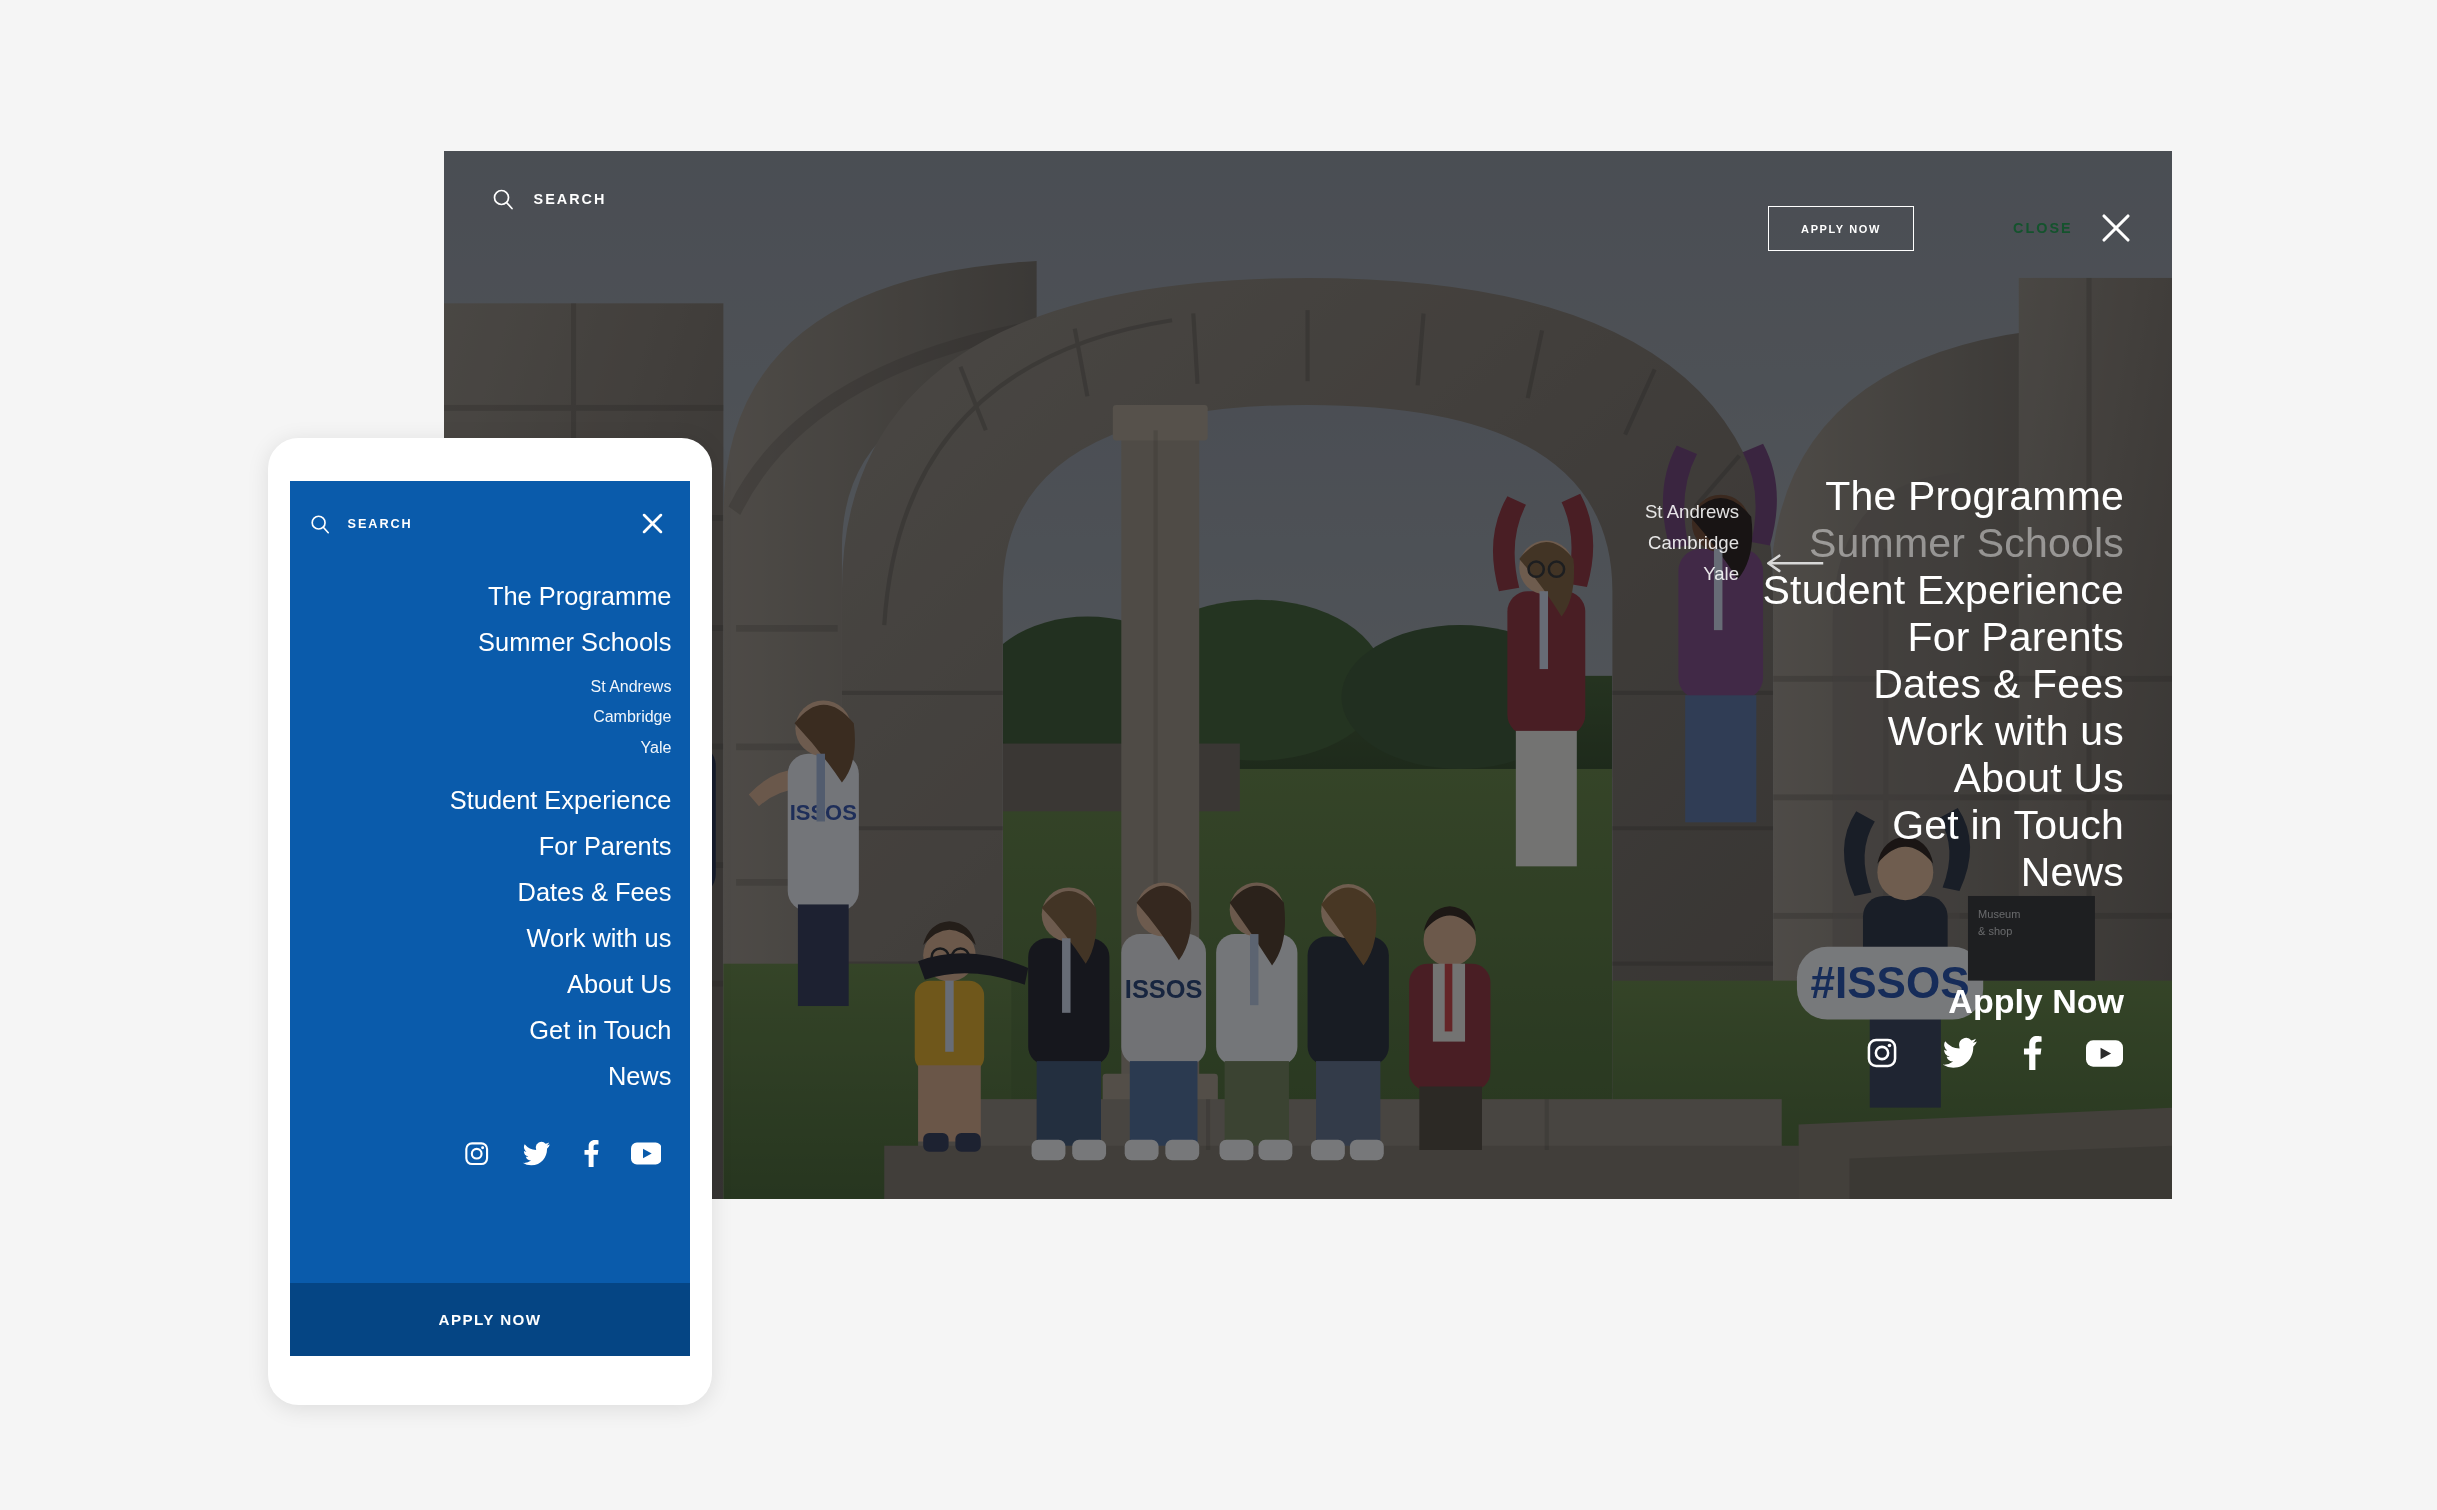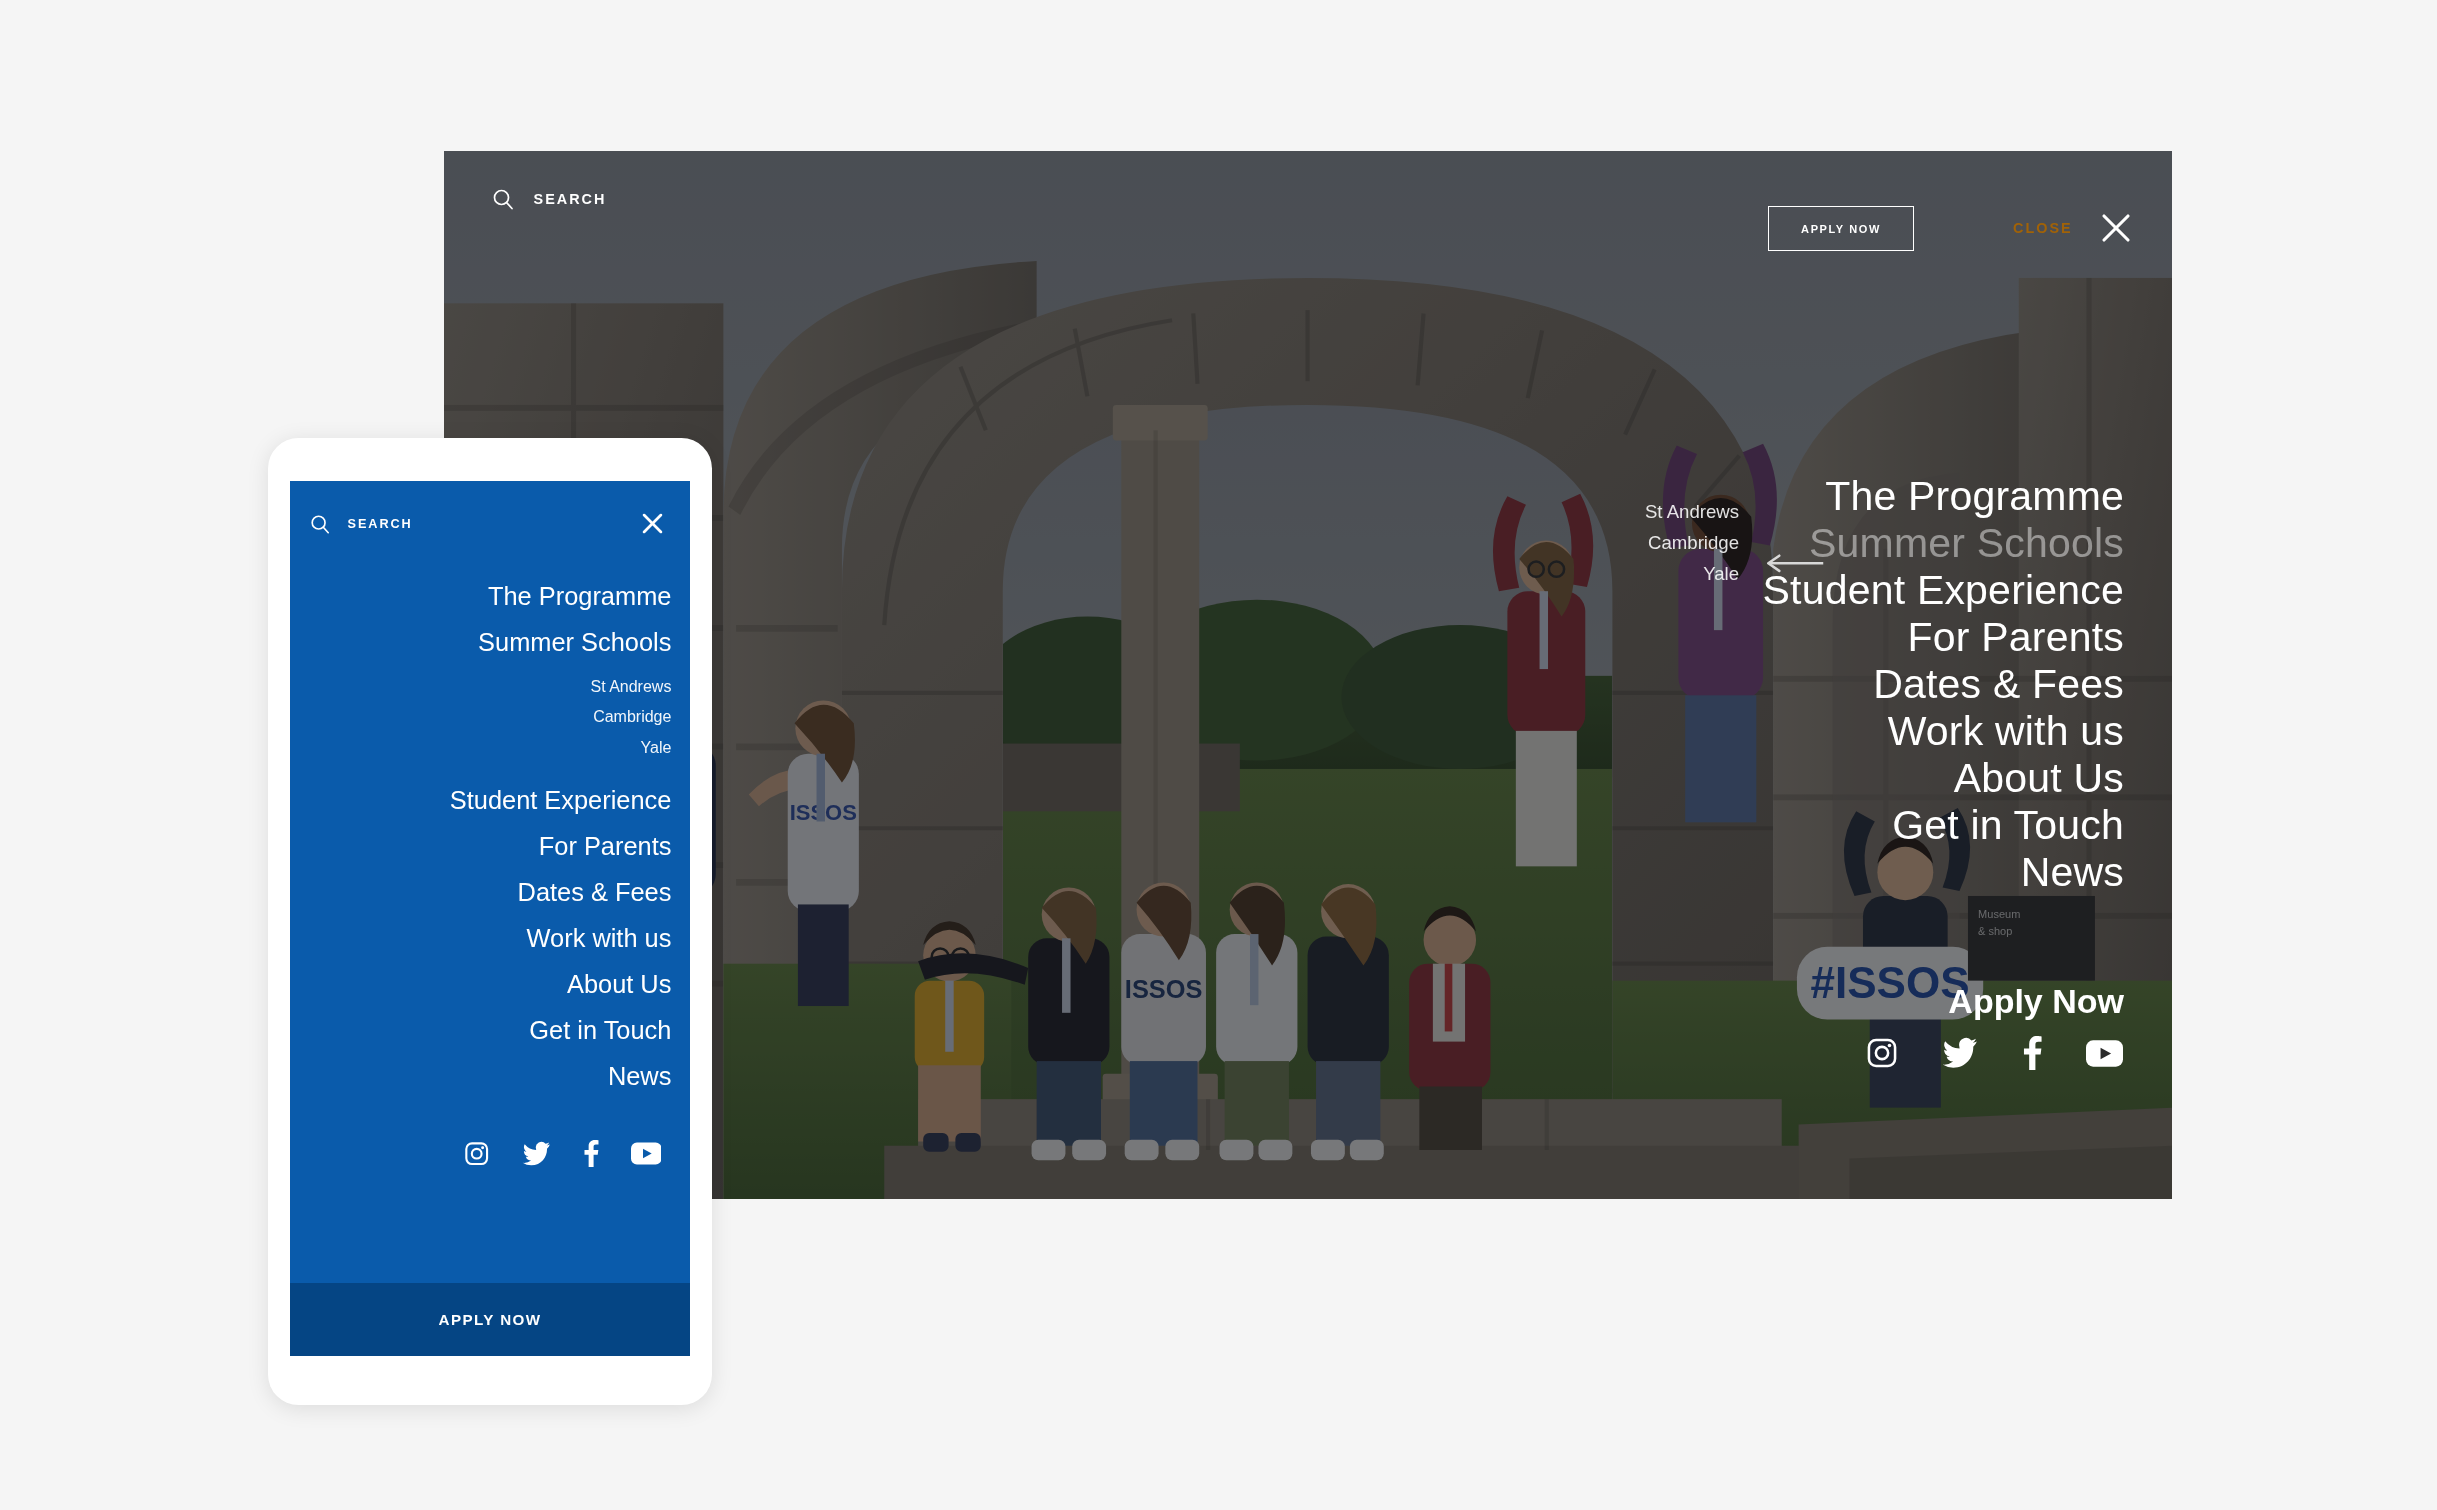--- a/index.html
+++ b/index.html
@@ -43,21 +43,21 @@
     border:1.7px solid #fff;
     display:flex; align-items:center; justify-content:center;
     color:#fff; font-size:11px; font-weight:700; letter-spacing:1.6px;
     cursor:pointer; background:transparent;
   }
   .d-close{
     position:absolute; right:38px; top:59px;
     display:flex; align-items:center; gap:25.4px; cursor:pointer;
   }
   .d-close .lbl{
-    color:#a16207; font-size:14.4px; font-weight:700; letter-spacing:2px;
+    color:#14532d; font-size:14.4px; font-weight:700; letter-spacing:2px;
   }
 
   
   .d-nav{
     position:absolute; right:48px; top:322px;
     display:flex; flex-direction:column; align-items:flex-end;
   }
   .d-nav-item{
     color:#ffffff; font-size:41px; font-weight:300;
     line-height:47px; letter-spacing:0.2px;

